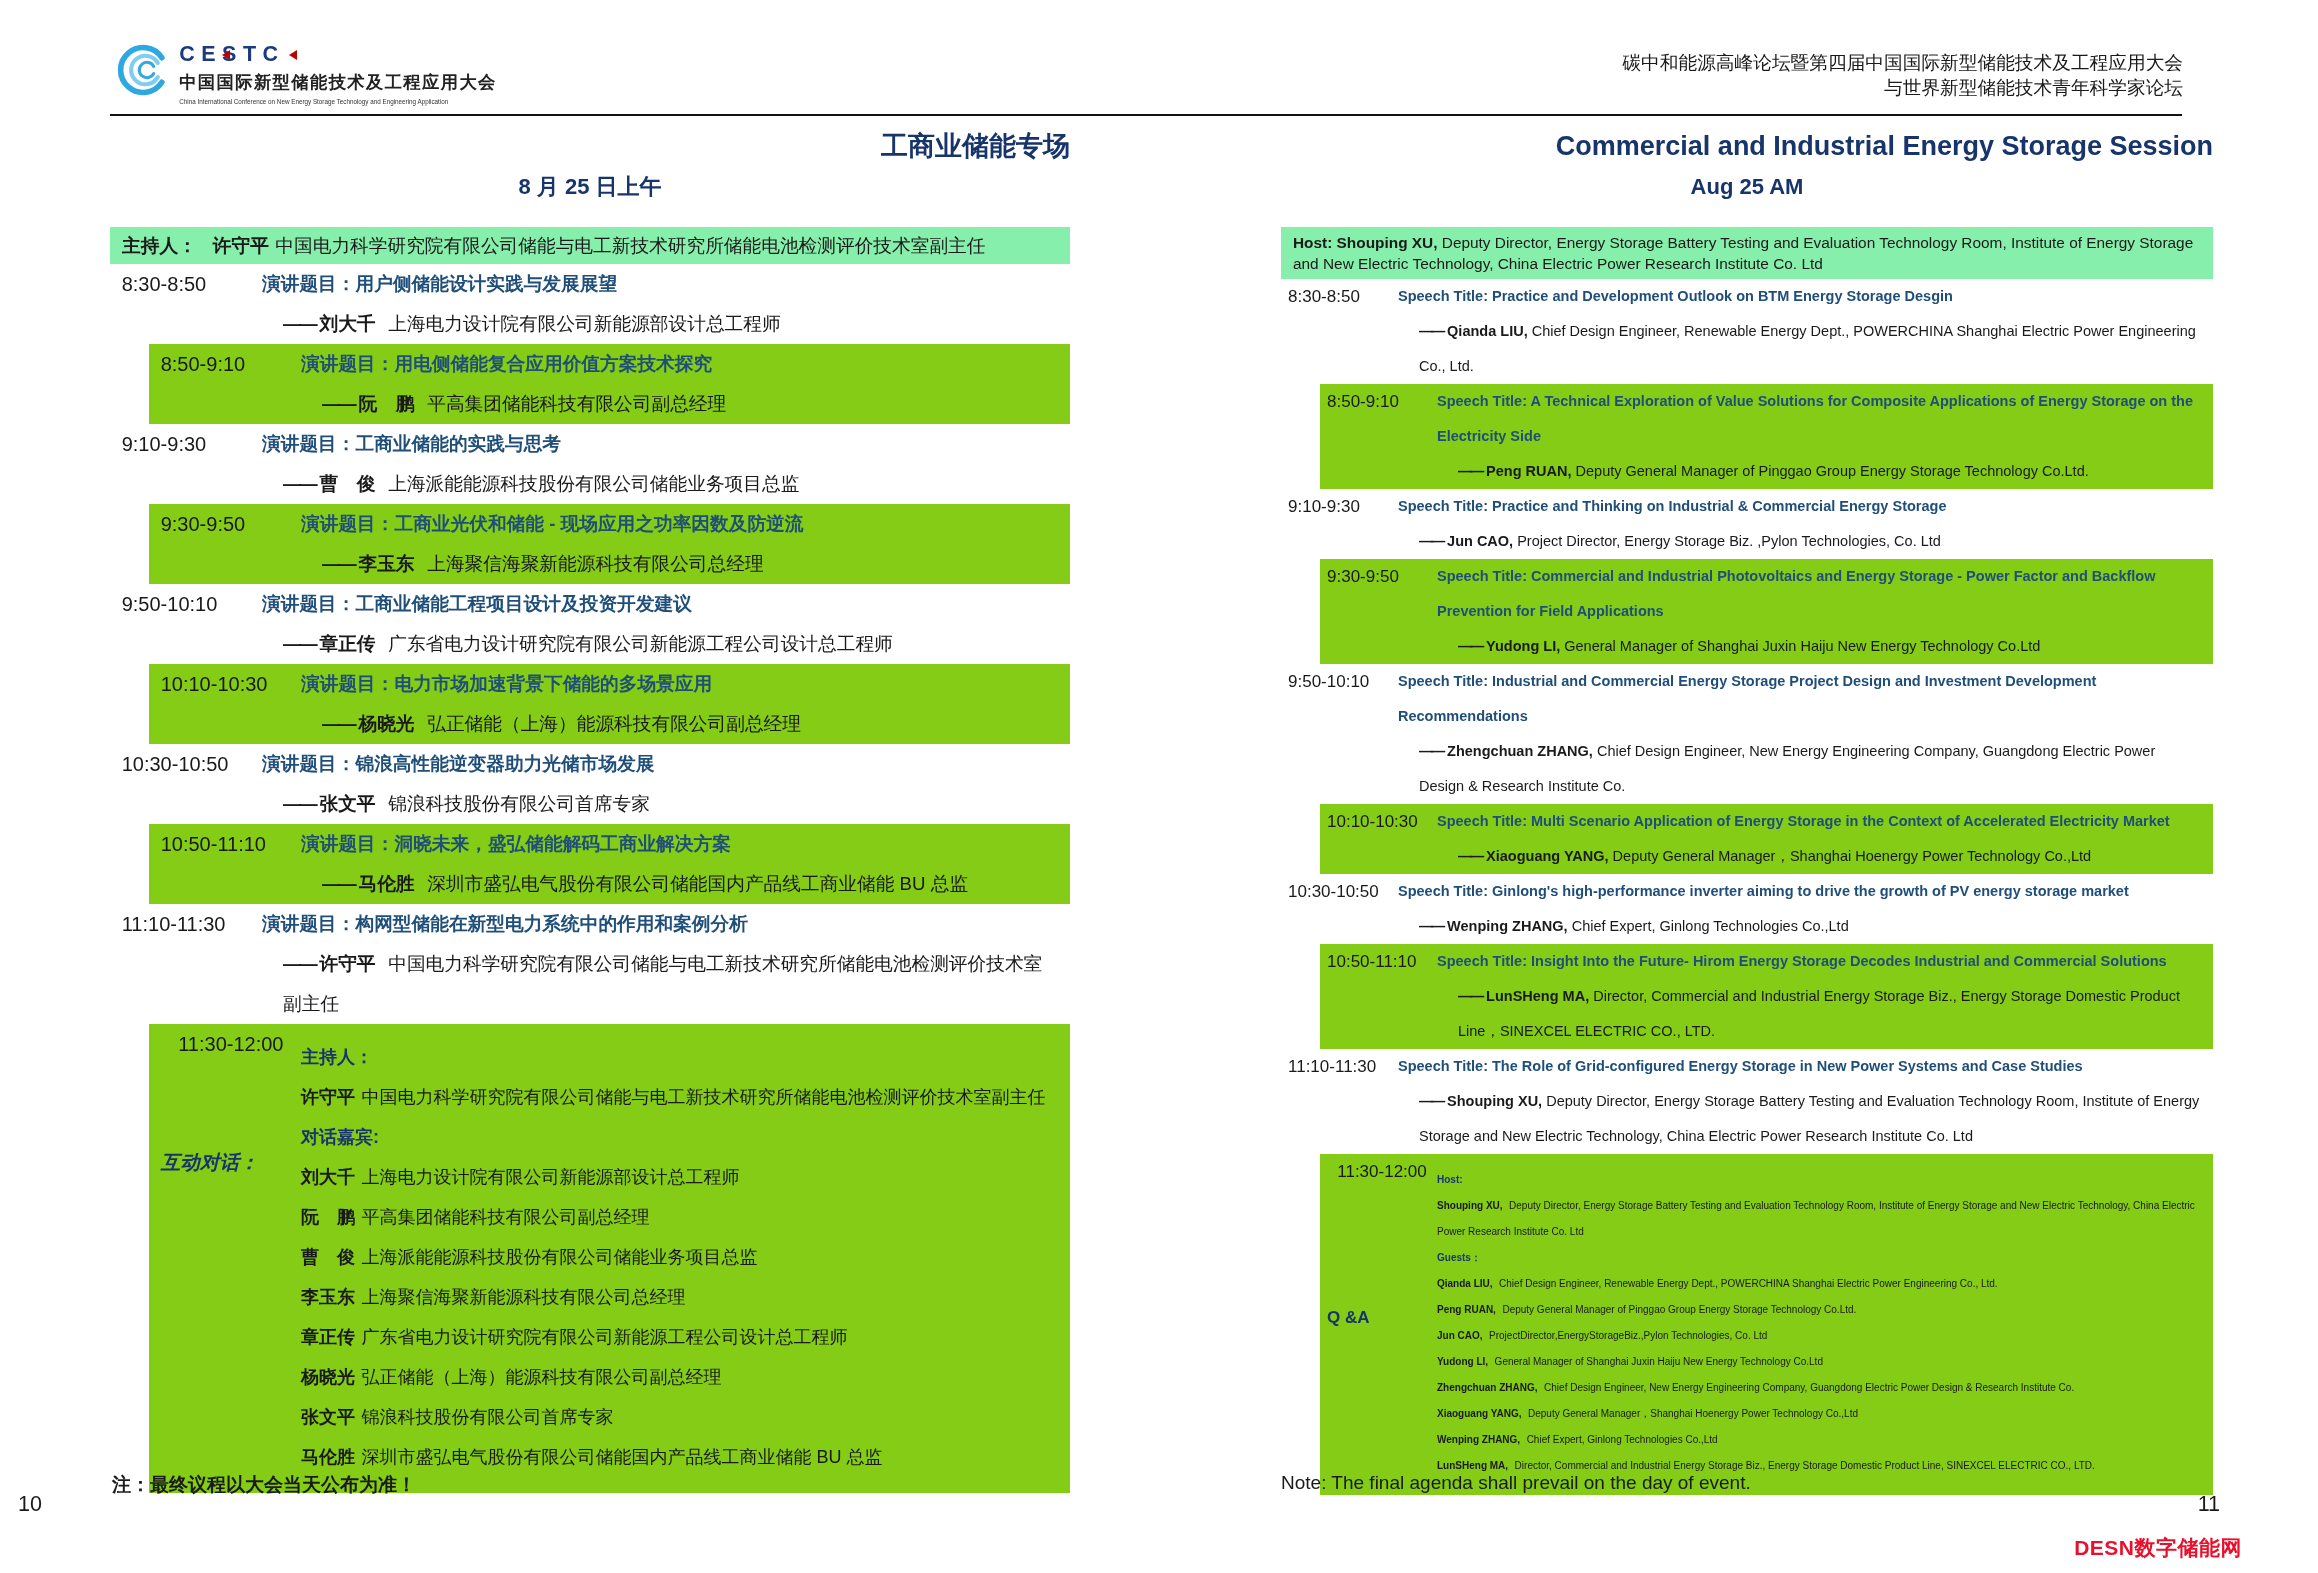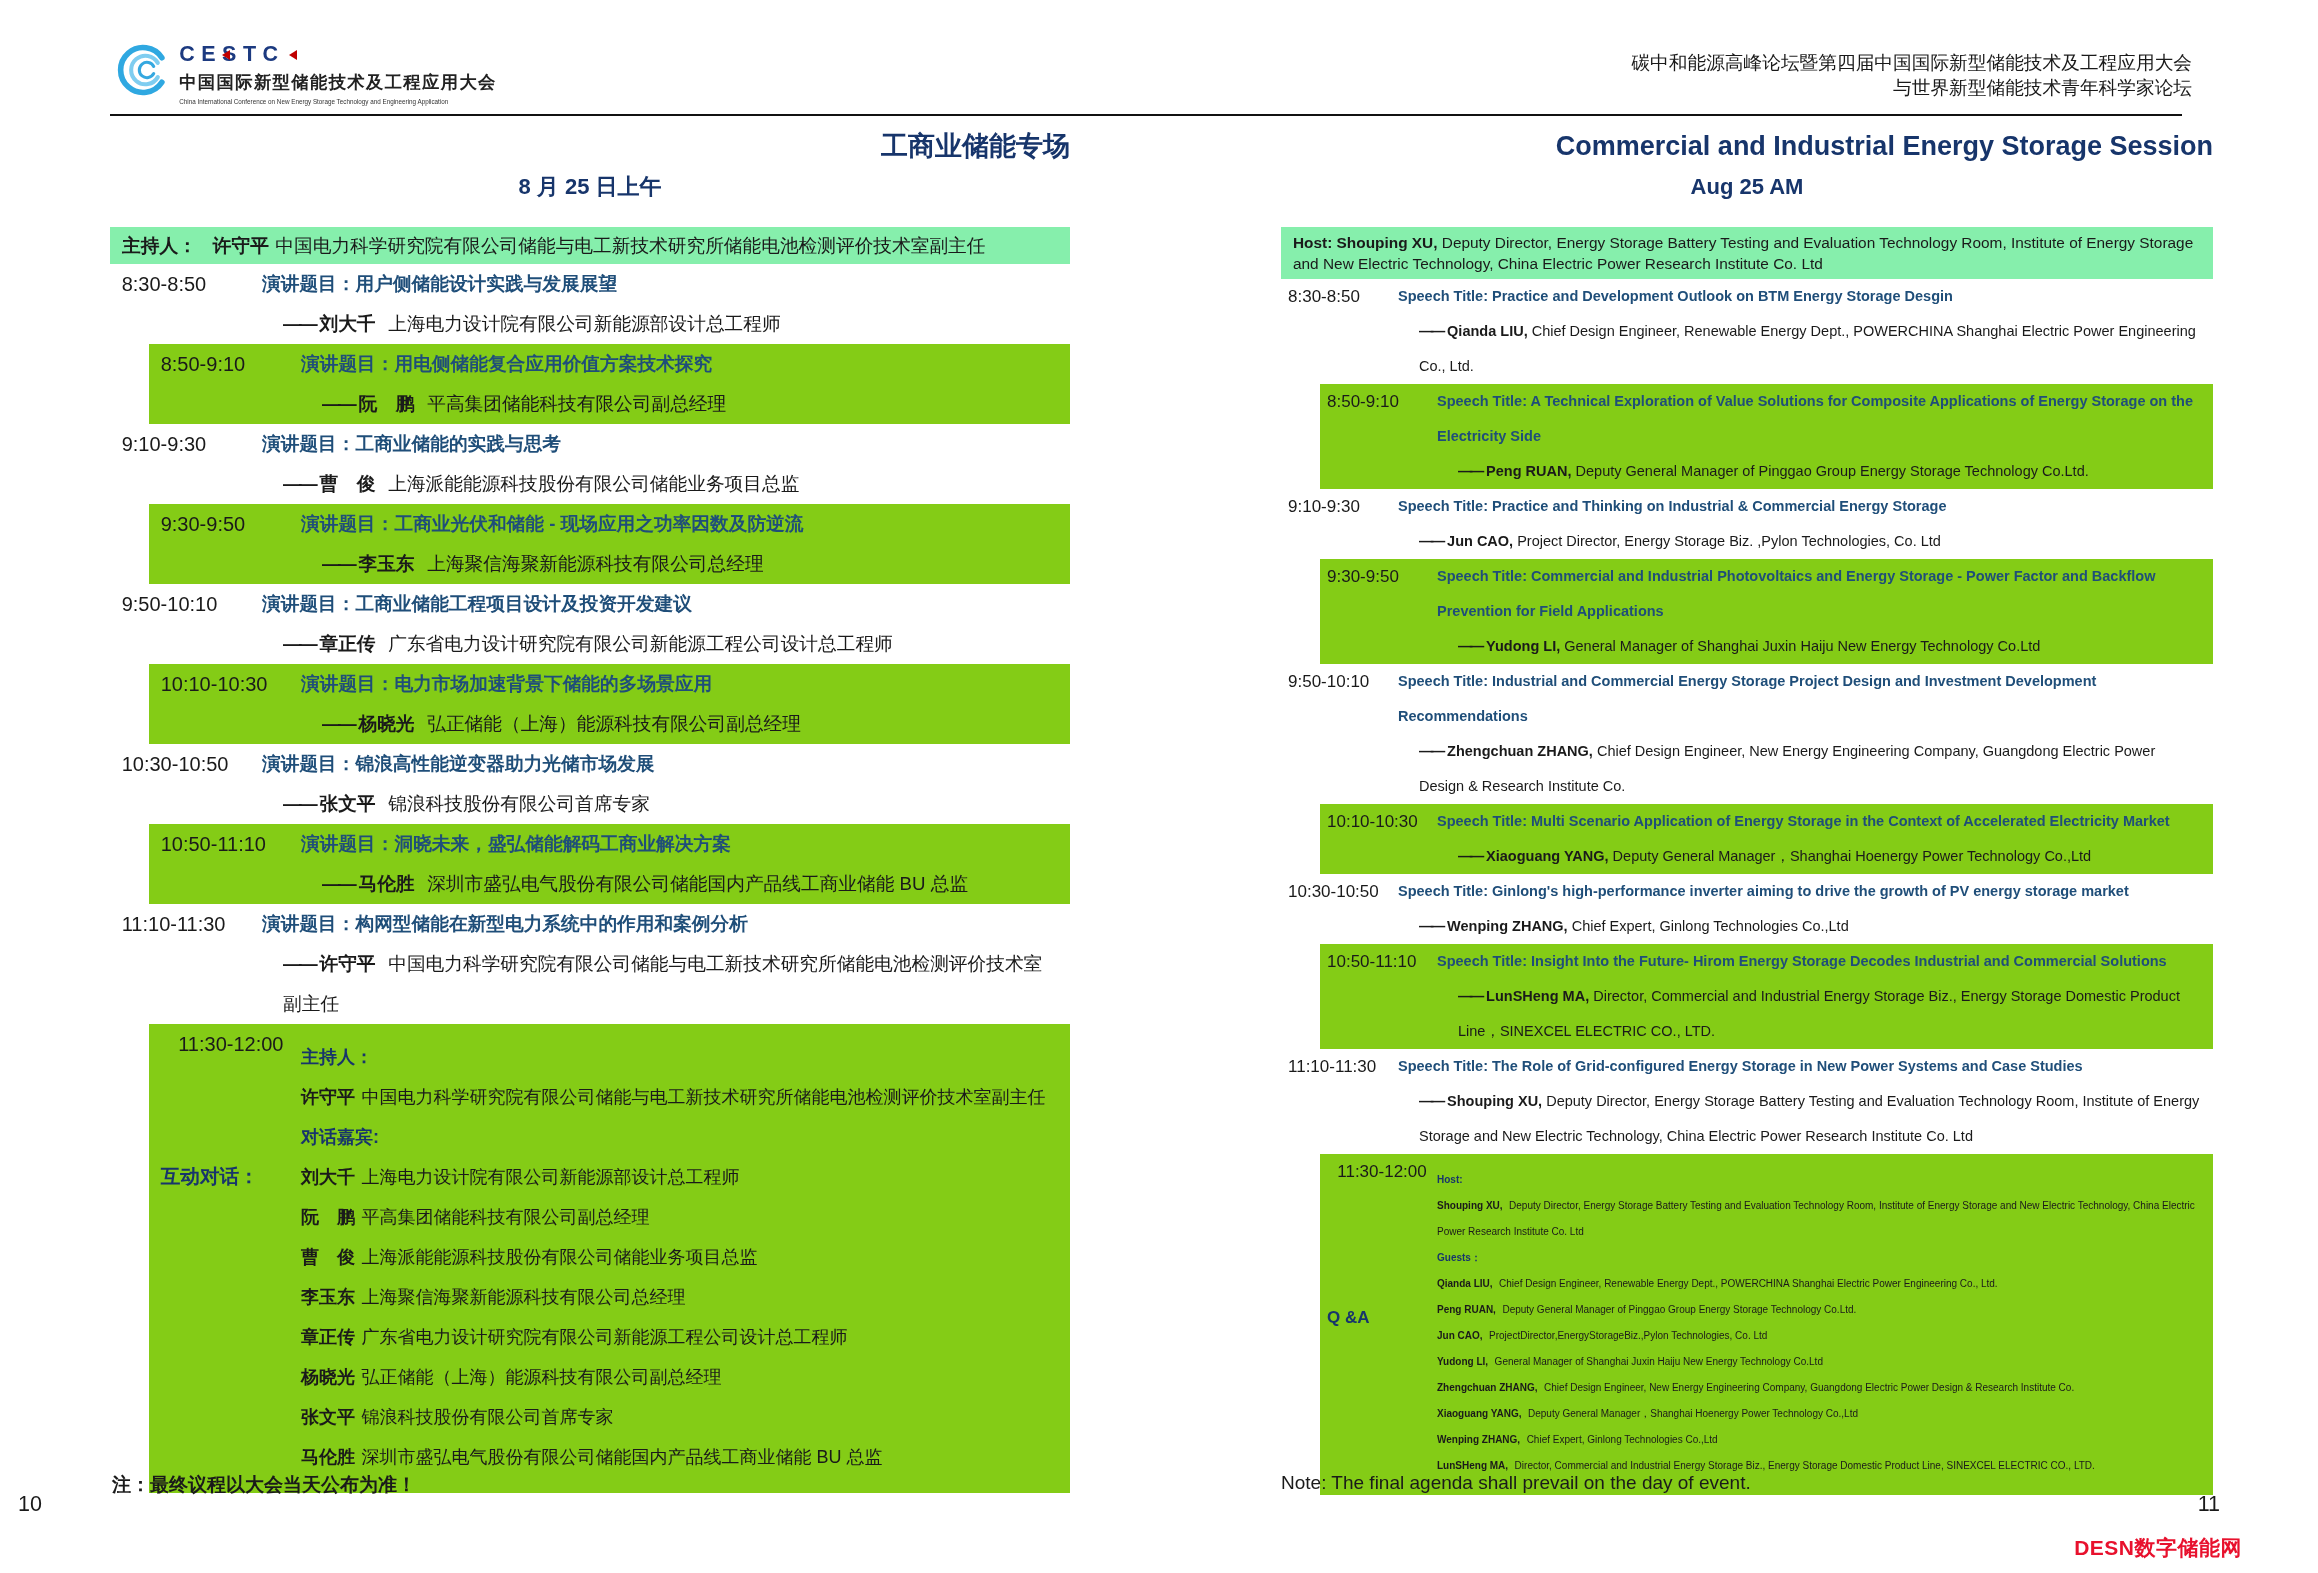--- a/index.html
+++ b/index.html
@@ -28,21 +28,21 @@
     position:absolute; width:0; height:0;
     border-style:solid; border-width:5.1px 8px 5.1px 0;
     border-color:transparent #c00000 transparent transparent;
   }
   .logo-tri.t1 { left:43px;  top:5.6px; }
   .logo-tri.t2 { left:110px; top:5.6px; }
   .logo-cn { font-size:17.3px; font-weight:bold; color:#222; letter-spacing:1.4px; margin-top:4.7px; white-space:nowrap; }
   .logo-en { font-size:6.3px; color:#333; margin-top:3.7px; white-space:nowrap; }
 
   .header-right {
-    position:absolute; right:68px; top:50px;
+    position:absolute; right:77px; top:50px;
     text-align:right; font-size:18.7px; line-height:25px; color:#1a1a1a;
   }
   .rule { position:absolute; left:110px; right:78px; top:114px; height:2.3px; background:#111; }
 
   
   .session { position:absolute; top:122px; }
   #left-session  { left:110px;  width:960px; }
   #right-session { left:1281px; width:932px; }
 
   .session-title { text-align:right; font-size:27px; font-weight:bold; color:#17356b; line-height:34px; margin-top:6.5px; }
@@ -73,21 +73,21 @@
   .dash { font-weight:bold; letter-spacing:-2.8px; margin-right:4.7px; }
 
   
   .panel .time-wrap { position:relative;text-align:center; }
   .panel .content { padding-top:13px; padding-bottom:16px; }
   .cn .panel-line { font-size:18px; line-height:40px; }
   .en .panel-line { font-size:10px; line-height:26px; }
   .panel-line .name { font-weight:bold; margin-right:6.5px; }
   .navy { color:#17356b; font-weight:bold; }
   .side-label { position:absolute; left:0; font-weight:bold; color:#17356b; white-space:nowrap; }
-  .cn .side-label { top:132px; left:11.7px; font-size:19.6px; }
+  .cn .side-label { top:118px; left:11.7px; font-size:19.6px;font-style:italic; }
   .en .side-label { top:146px; left:7px; font-size:17px; }
 
   
   .note { position:absolute; top:1472px; font-size:19px; color:#1a1a1a; }
   #note-left  { left:112px;font-weight:bold; }
   #note-right { left:1281px; }
   .page-num { position:absolute; top:1492px; font-size:21.5px; color:#1a1a1a; }
   #page-num-left  { left:18px; }
   #page-num-right { right:40px; }
   .watermark {

